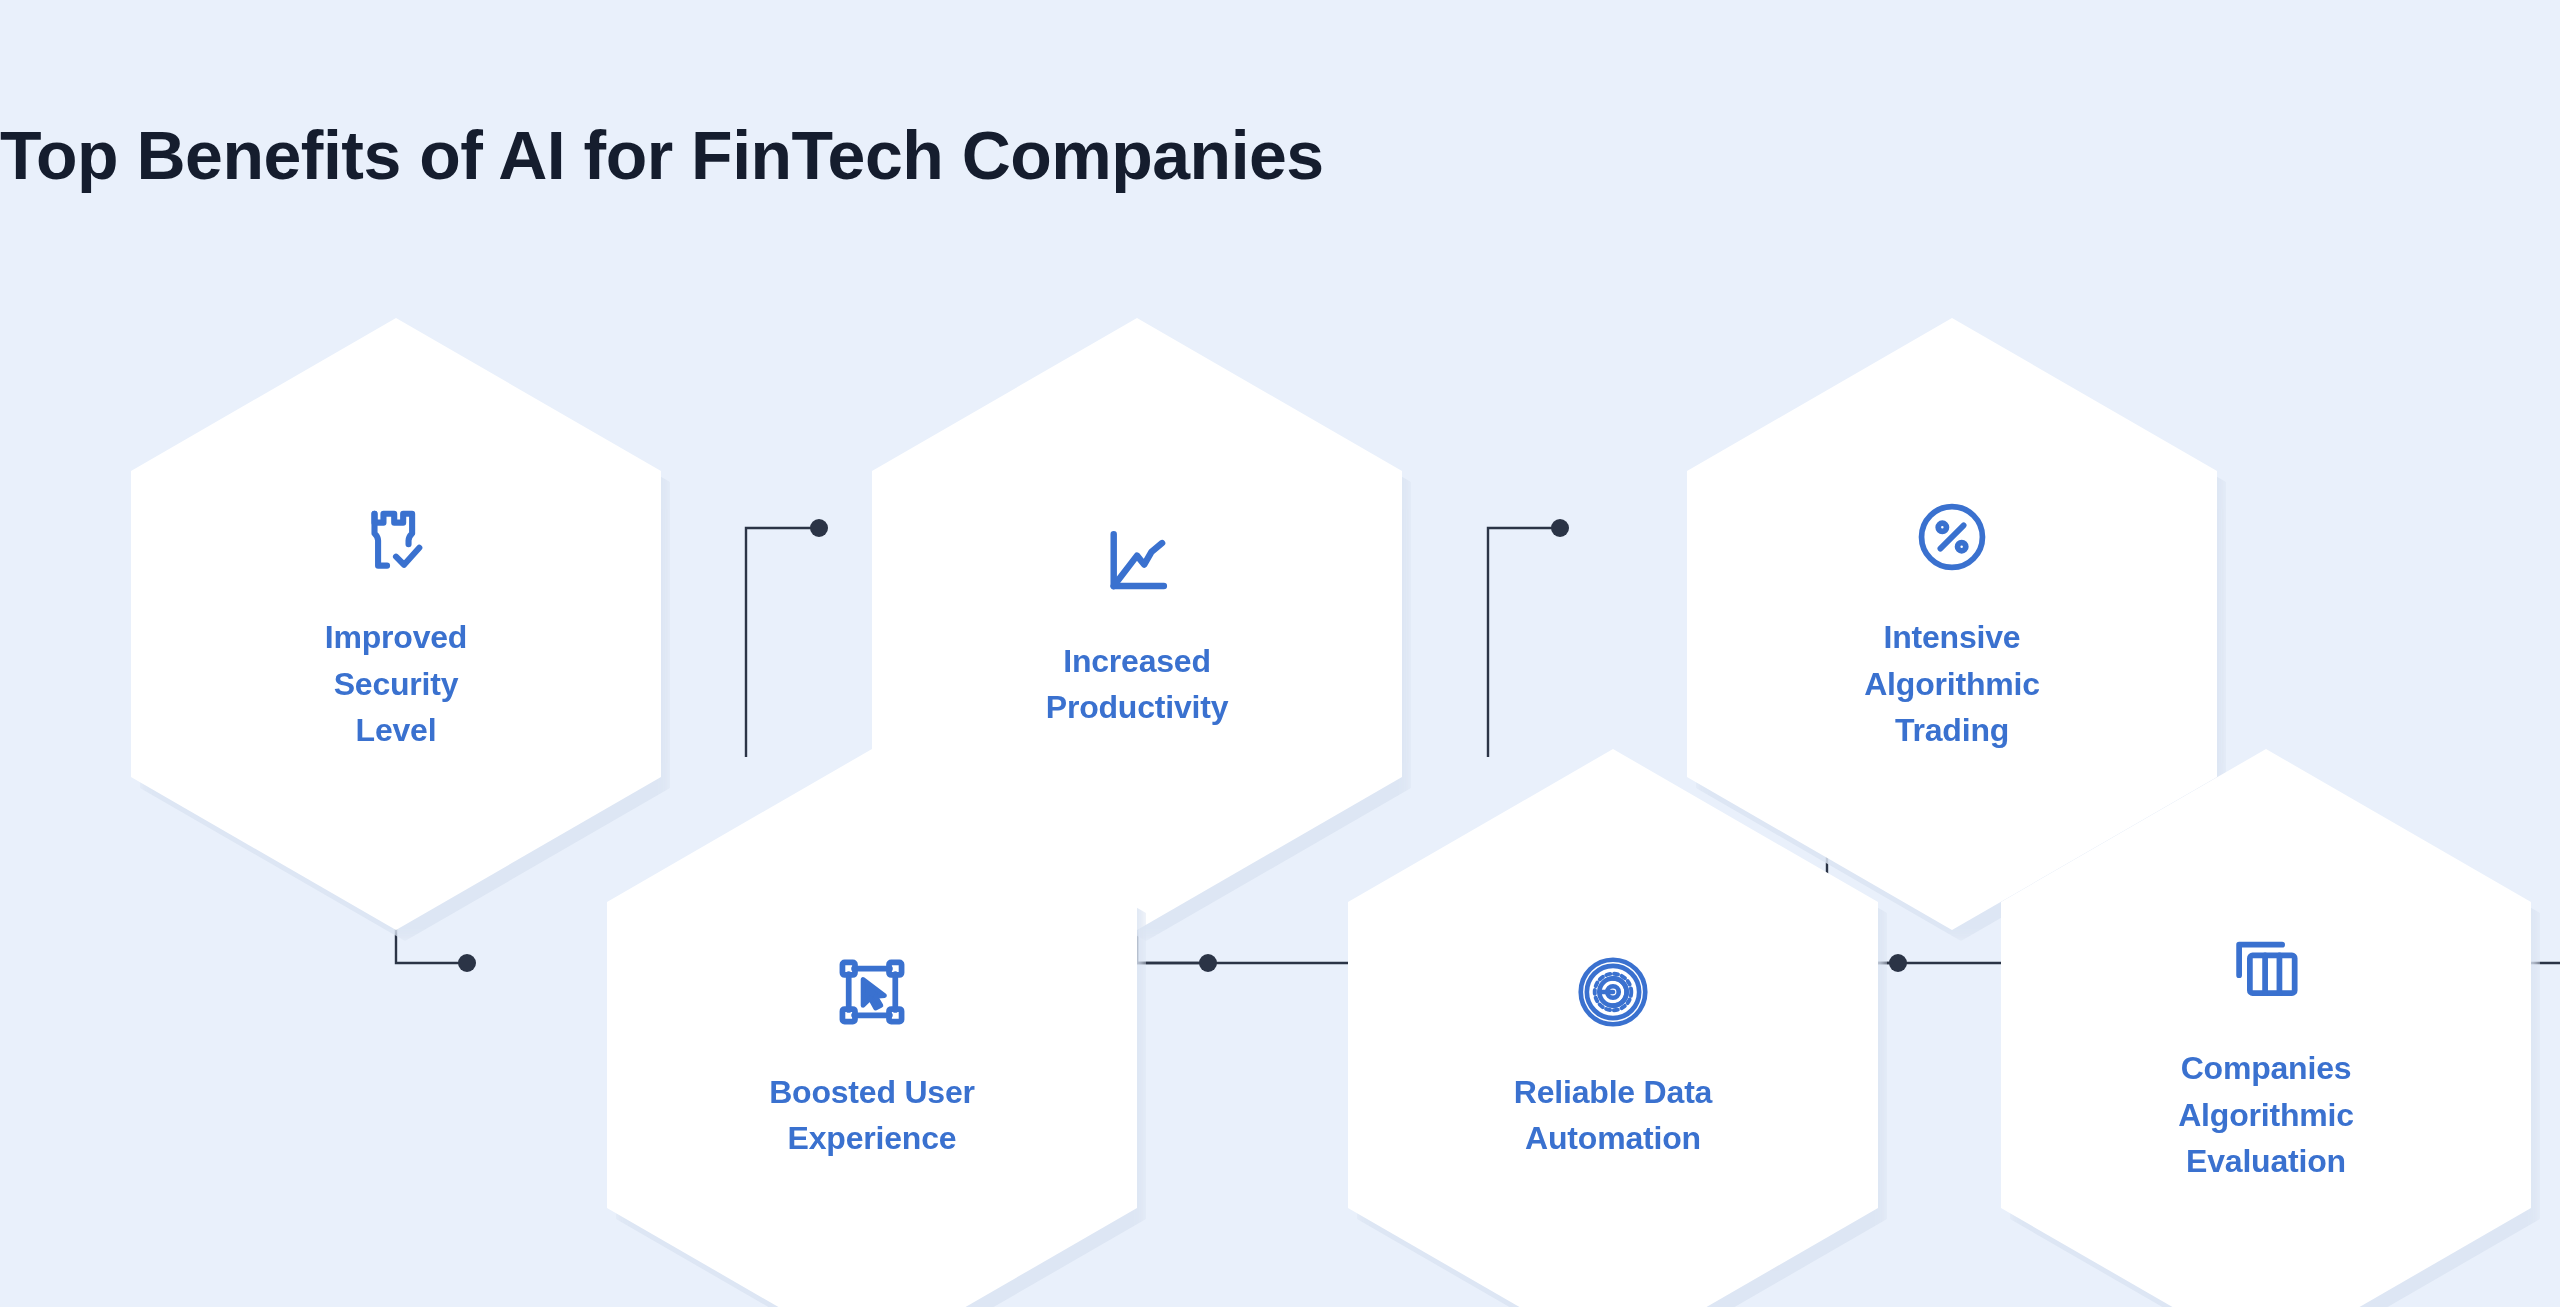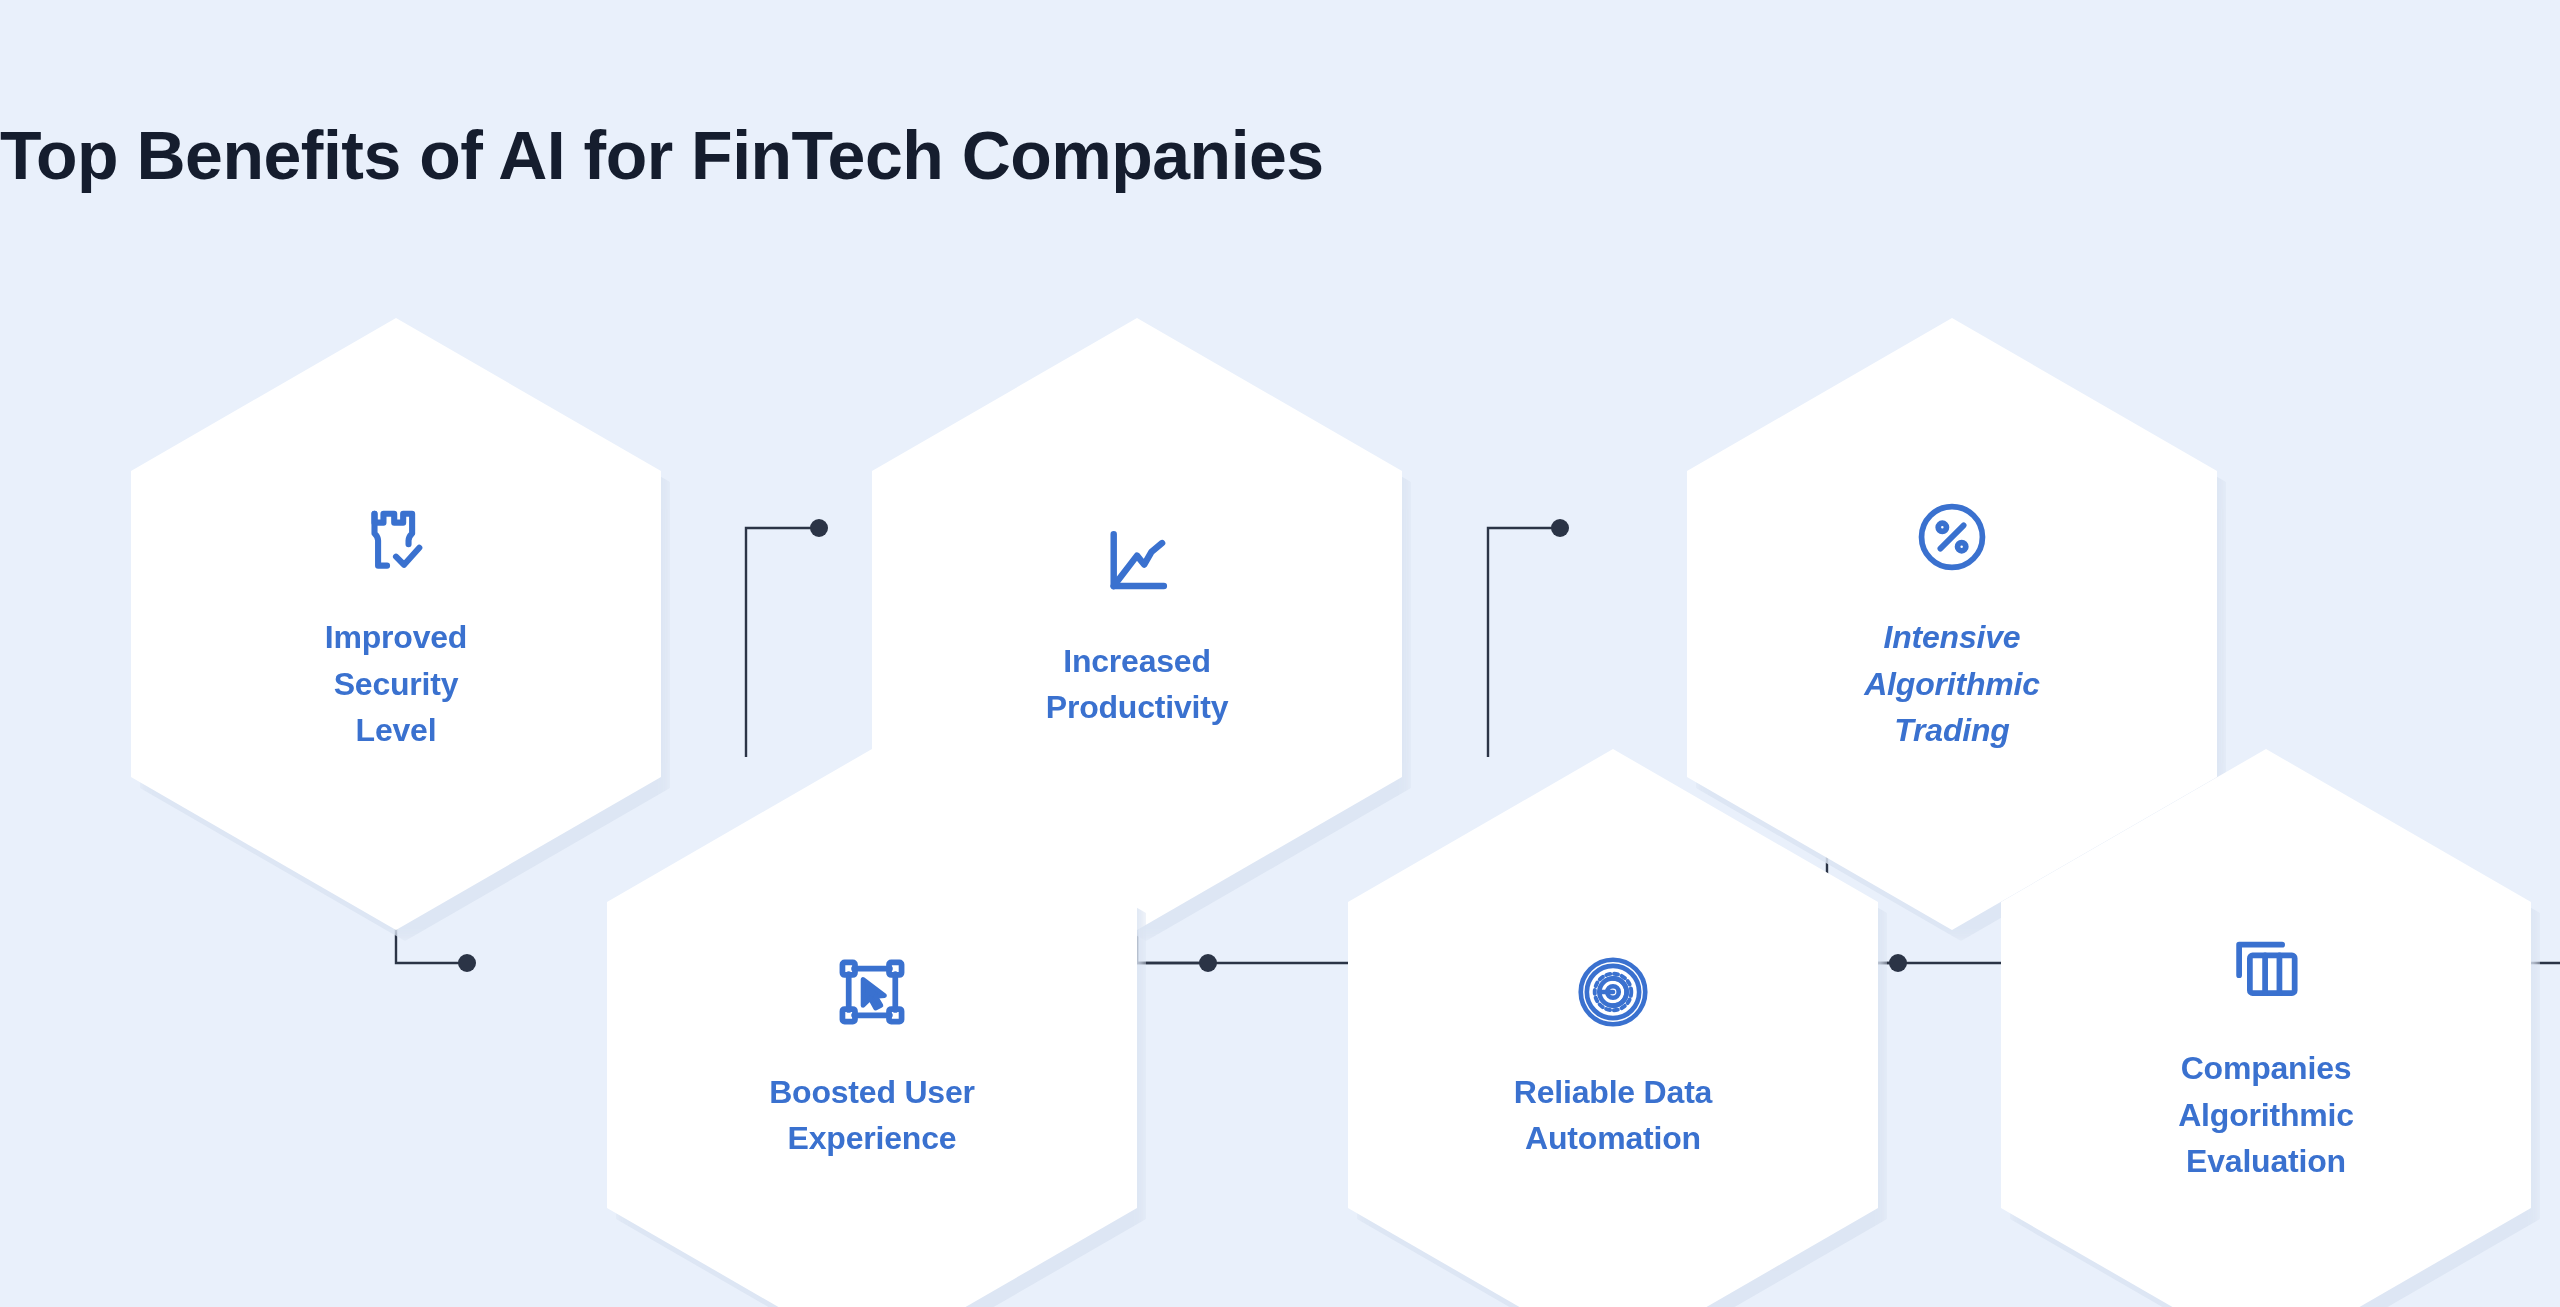--- a/index.html
+++ b/index.html
@@ -91,21 +91,21 @@
     font-size: 32px;
     font-weight: 700;
     line-height: 1.45;
     color: #3a71cf;
     letter-spacing: -0.2px;
   }
 
   
   .hex-1 { left: 131px;  top: 318px; }
   .hex-2 { left: 872px;  top: 318px; }
-  .hex-3 { left: 1687px; top: 318px; font-style: italic; }
+  .hex-3 { left: 1687px; top: 318px; }
   .hex-4 { left: 607px;  top: 749px; }
   .hex-5 { left: 1348px; top: 749px; }
   .hex-6 { left: 2001px; top: 749px; }
 </style>
 </head>
 <body>
 
 <div id="infographic">
 
   <div class="page-title">Top Benefits of AI for FinTech Companies</div>

